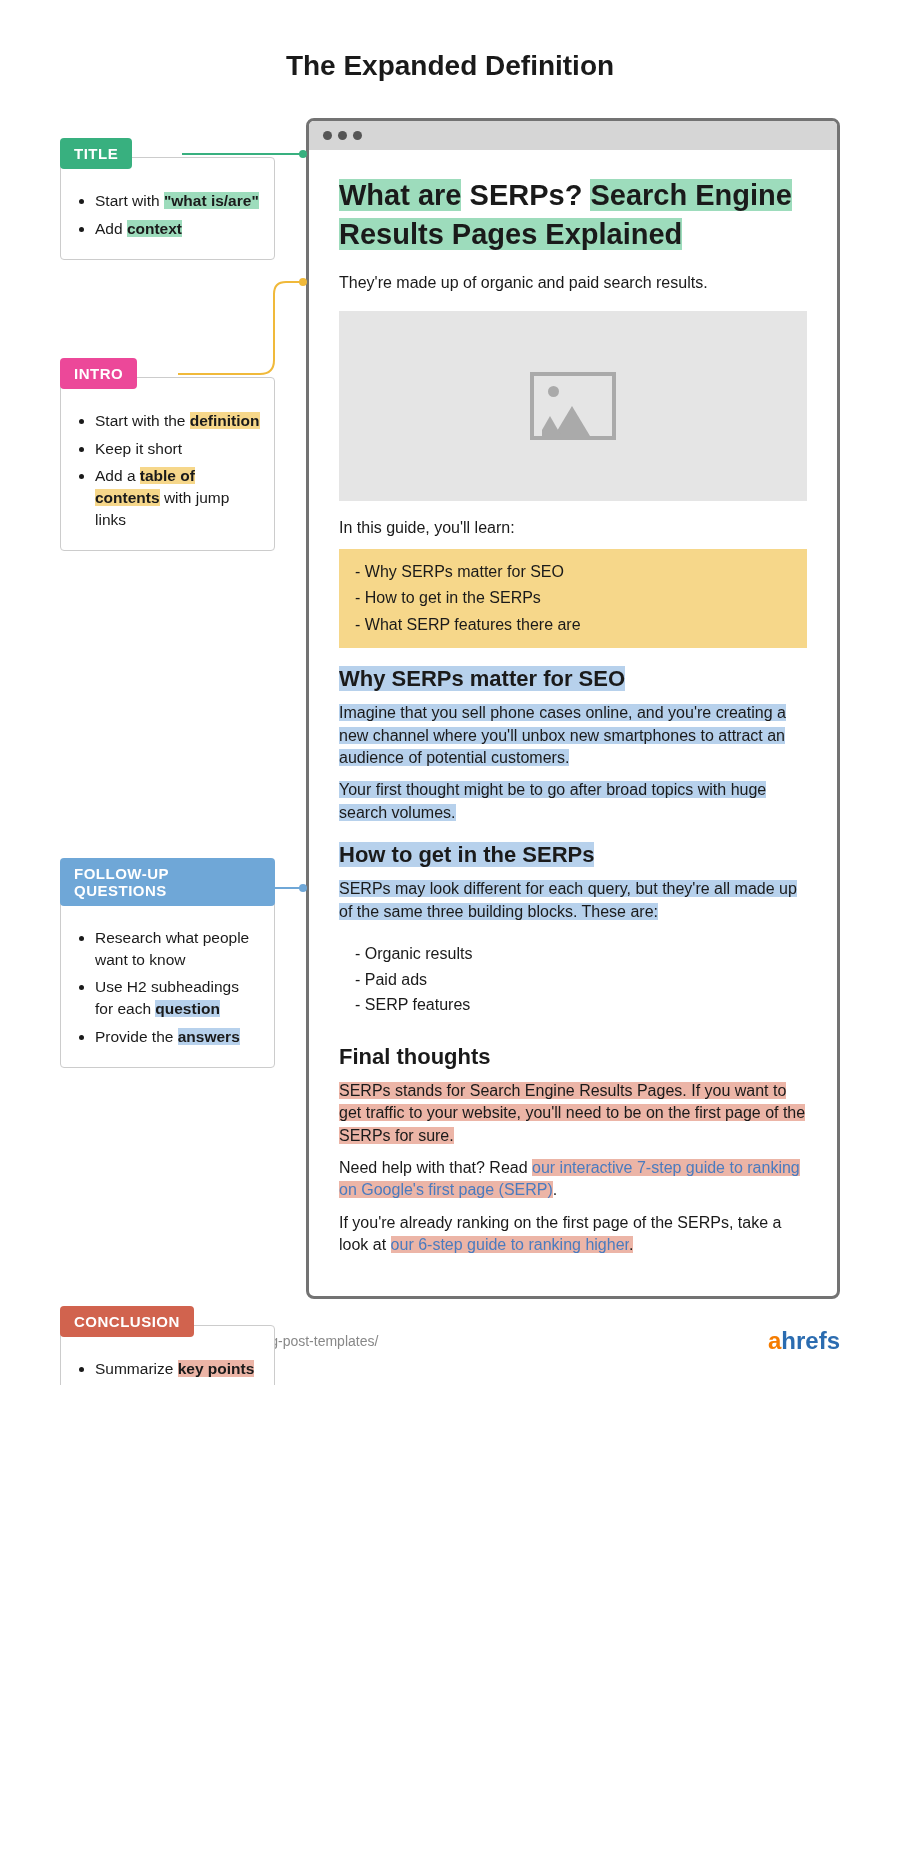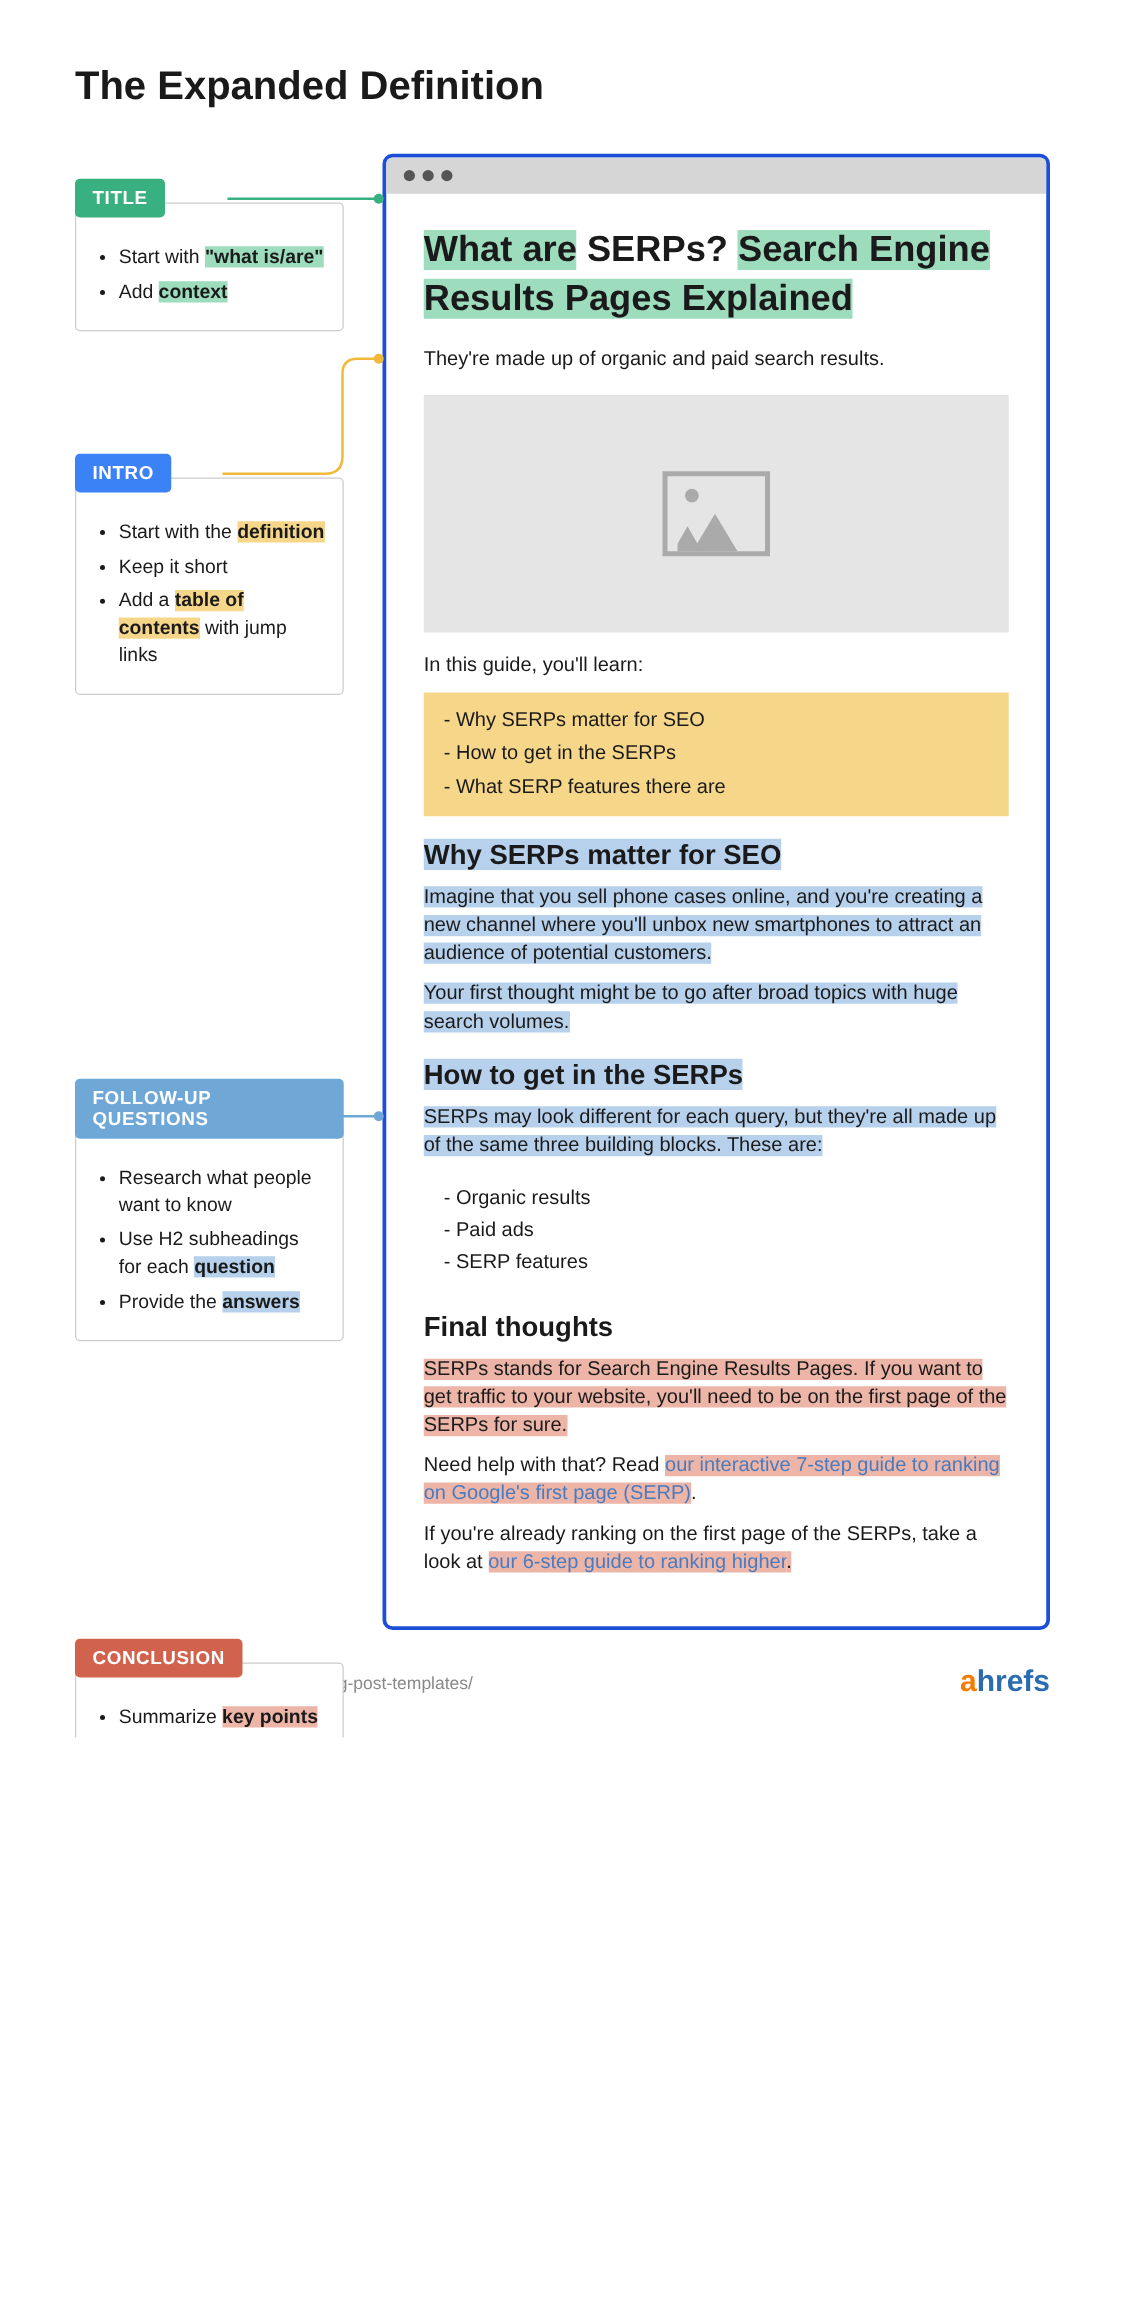--- a/index.html
+++ b/index.html
@@ -4,22 +4,22 @@
 <style>
 * { box-sizing: border-box; margin: 0; padding: 0; }
 body {
   font-family: -apple-system, BlinkMacSystemFont, "Segoe UI", Helvetica, Arial, sans-serif;
   background: #fff;
   color: #1a1a1a;
   width: 900px;
   padding: 50px 60px 30px;
 }
 .page-title {
-  text-align: left;
-  font-size: 32px;
+  text-align: center;
+  font-size: 28px;
   font-weight: 700;
   margin-bottom: 36px;
 }
 .layout {
   position: relative;
   display: flex;
   gap: 16px;
 }
 .sidebar {
   width: 230px;
@@ -47,32 +47,32 @@
   border-radius: 4px;
   padding: 26px 14px 14px;
   margin-top: -12px;
   background: #fff;
   font-size: 15.5px;
 }
 .annot-box ul { list-style: disc; padding-left: 20px; }
 .annot-box li { margin: 6px 0; line-height: 1.4; }
 
 .lbl-green   { background: #38b07f; }
-.lbl-yellow  { background: #3b82f6; }
+.lbl-yellow  { background: #ec4899; }
 .lbl-blue    { background: #6fa7d7; }
 .lbl-red     { background: #d1634e; }
 
 .hl-green  { background: #9ddcbc; }
 .hl-yellow { background: #f6d78a; }
 .hl-blue   { background: #b7d1ec; }
 .hl-red    { background: #ecb5a7; }
 
 .browser {
   flex: 1;
-  border: 3px solid #1d4ed8;
+  border: 3px solid #737373;
   border-radius: 8px;
   overflow: hidden;
   background: #fff;
 }
 .browser-bar {
   background: #d6d6d6;
   padding: 10px 14px;
   display: flex;
   gap: 6px;
 }

